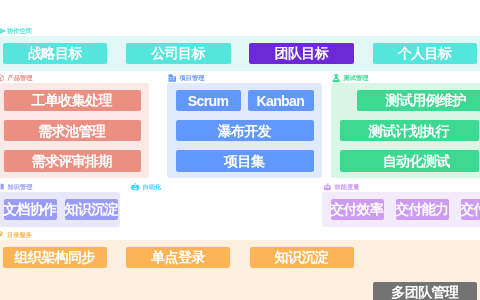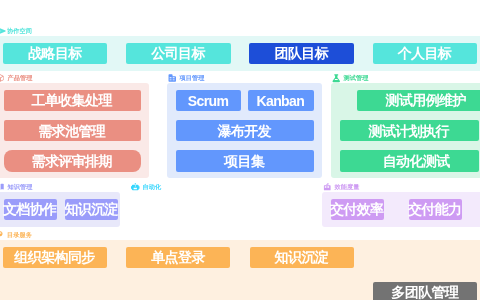--- a/index.html
+++ b/index.html
@@ -31,21 +31,21 @@
               <svg viewBox="0 0 10 10" width="11" height="11" style="width: 11px; height: 11px; left: -0.5px;">
                 <path fill="currentColor" d="M0.4 0.6 9.5 4.6a.45.45 0 0 1 0 .8L0.4 9.4a.45.45 0 0 1-.63-.5L1 5.6 6.2 5 1 4.4.23 1.1A.45.45 0 0 1 .4.6z"></path>
               </svg>
             </span>
             <span class="sec-ttl" style="color: rgb(85, 229, 220);">协作空间</span>
           </div>
           <div class="card" style="background: rgb(226, 248, 246); gap: 18.7px; flex-direction: column;">
             <div class="btn-line" style="gap: 18.7px;">
               <div class="btn" style="background: rgb(85, 229, 220);">战略目标</div>
               <div class="btn" style="background: rgb(85, 229, 220);">公司目标</div>
-              <div class="btn" style="background: #1d4ed8;">团队目标</div>
+              <div class="btn" style="background: #6d28d9;">团队目标</div>
               <div class="btn" style="background: rgb(85, 229, 220);">个人目标</div>
             </div>
           </div>
         </div>
       </div>
       <div class="row" style="position: absolute; top: 72px; left: 0px; gap: 0px;">
         <div class="sec" style="width: 154px; position: absolute; left: 0px; top: 0px;">
           <div class="sec-hdr">
             <span class="sec-ico" style="color: rgb(234, 143, 130);">
               <svg viewBox="0 0 24 24" width="8.5" height="8.5" style="width: 8.5px; height: 8.5px;">
@@ -55,21 +55,21 @@
             <span class="sec-ttl" style="color: rgb(234, 143, 130);">产品管理</span>
           </div>
           <div class="card" style="background: rgb(250, 233, 231); gap: 8.75px; flex-direction: column;">
             <div class="btn-line" style="gap: 8.75px;">
               <div class="btn" style="background: rgb(234, 143, 130);">工单收集处理</div>
             </div>
             <div class="btn-line" style="gap: 8.75px;">
               <div class="btn" style="background: rgb(234, 143, 130);">需求池管理</div>
             </div>
             <div class="btn-line" style="gap: 8.75px;">
-              <div class="btn" style="background: rgb(234, 143, 130); border-radius: 8px;">需求评审排期</div>
+              <div class="btn" style="background: rgb(234, 143, 130);">需求评审排期</div>
             </div>
           </div>
         </div>
         <div class="sec" style="width: 155px; position: absolute; left: 172px; top: 0px;">
           <div class="sec-hdr">
             <span class="sec-ico" style="color: rgb(98, 151, 253);">
               <svg viewBox="0 0 8 8" width="8.5" height="8.5" style="width: 8.5px; height: 8.5px;">
                 <path fill="currentColor" fill-rule="evenodd" d="M0.5 1.2a.7.7 0 0 1 .7-.7h2.4a.7.7 0 0 1 .7.7V2.3h2.5a.7.7 0 0 1 .7.7v3.8a.7.7 0 0 1-.7.7H1.2a.7.7 0 0 1-.7-.7V1.2zM1.5 3.4h1.8v.8H1.5zM1.5 5.4h1.8v.8H1.5zM4.4 3.4h1.8v.8H4.4zM4.4 5.4h1.8v.8H4.4z"></path>
               </svg>
             </span>
@@ -140,21 +140,21 @@
         <div class="sec" style="width: 164px; position: absolute; left: 327px; top: 0px;">
           <div class="sec-hdr">
             <span class="sec-ico" style="color: rgb(206, 155, 243);">
               <svg viewBox="0 0 8.5 8.5" width="8.5" height="8.5" style="width: 8.5px; height: 8.5px;">
                 <path fill="currentColor" fill-rule="evenodd" d="M0.9 3.1a.6.6 0 0 1 .6-.6h5.5a.6.6 0 0 1 .6.6v3.9a.6.6 0 0 1-.6.6h-5.5a.6.6 0 0 1-.6-.6zM3.3 1.5h1.6v1.3H3.3zM4.2 0.6h1.4v1.1H4.2zM1.8 3.5h1.6v1.6H1.8zM4.4 3.5h1.7v1.6H4.4z"></path>
               </svg>
             </span>
             <span class="sec-ttl" style="color: rgb(206, 155, 243);">效能度量</span>
           </div>
           <div class="card" style="background: rgb(243, 234, 252); gap: 8.5px; flex-direction: column;">
-            <div class="btn-line" style="gap: 25px;">
+            <div class="btn-line" style="gap: 12px;">
               <div class="btn" style="background: rgb(206, 155, 243);">交付效率</div>
               <div class="btn" style="background: rgb(206, 155, 243);">交付能力</div>
               <div class="btn" style="background: rgb(206, 155, 243);">交付质量</div>
             </div>
           </div>
         </div>
       </div>
       <div class="row" style="position: absolute; top: 229px; left: -0.5px; gap: 13px;">
         <div class="sec" style="width: 491px;">
           <div class="sec-hdr">

